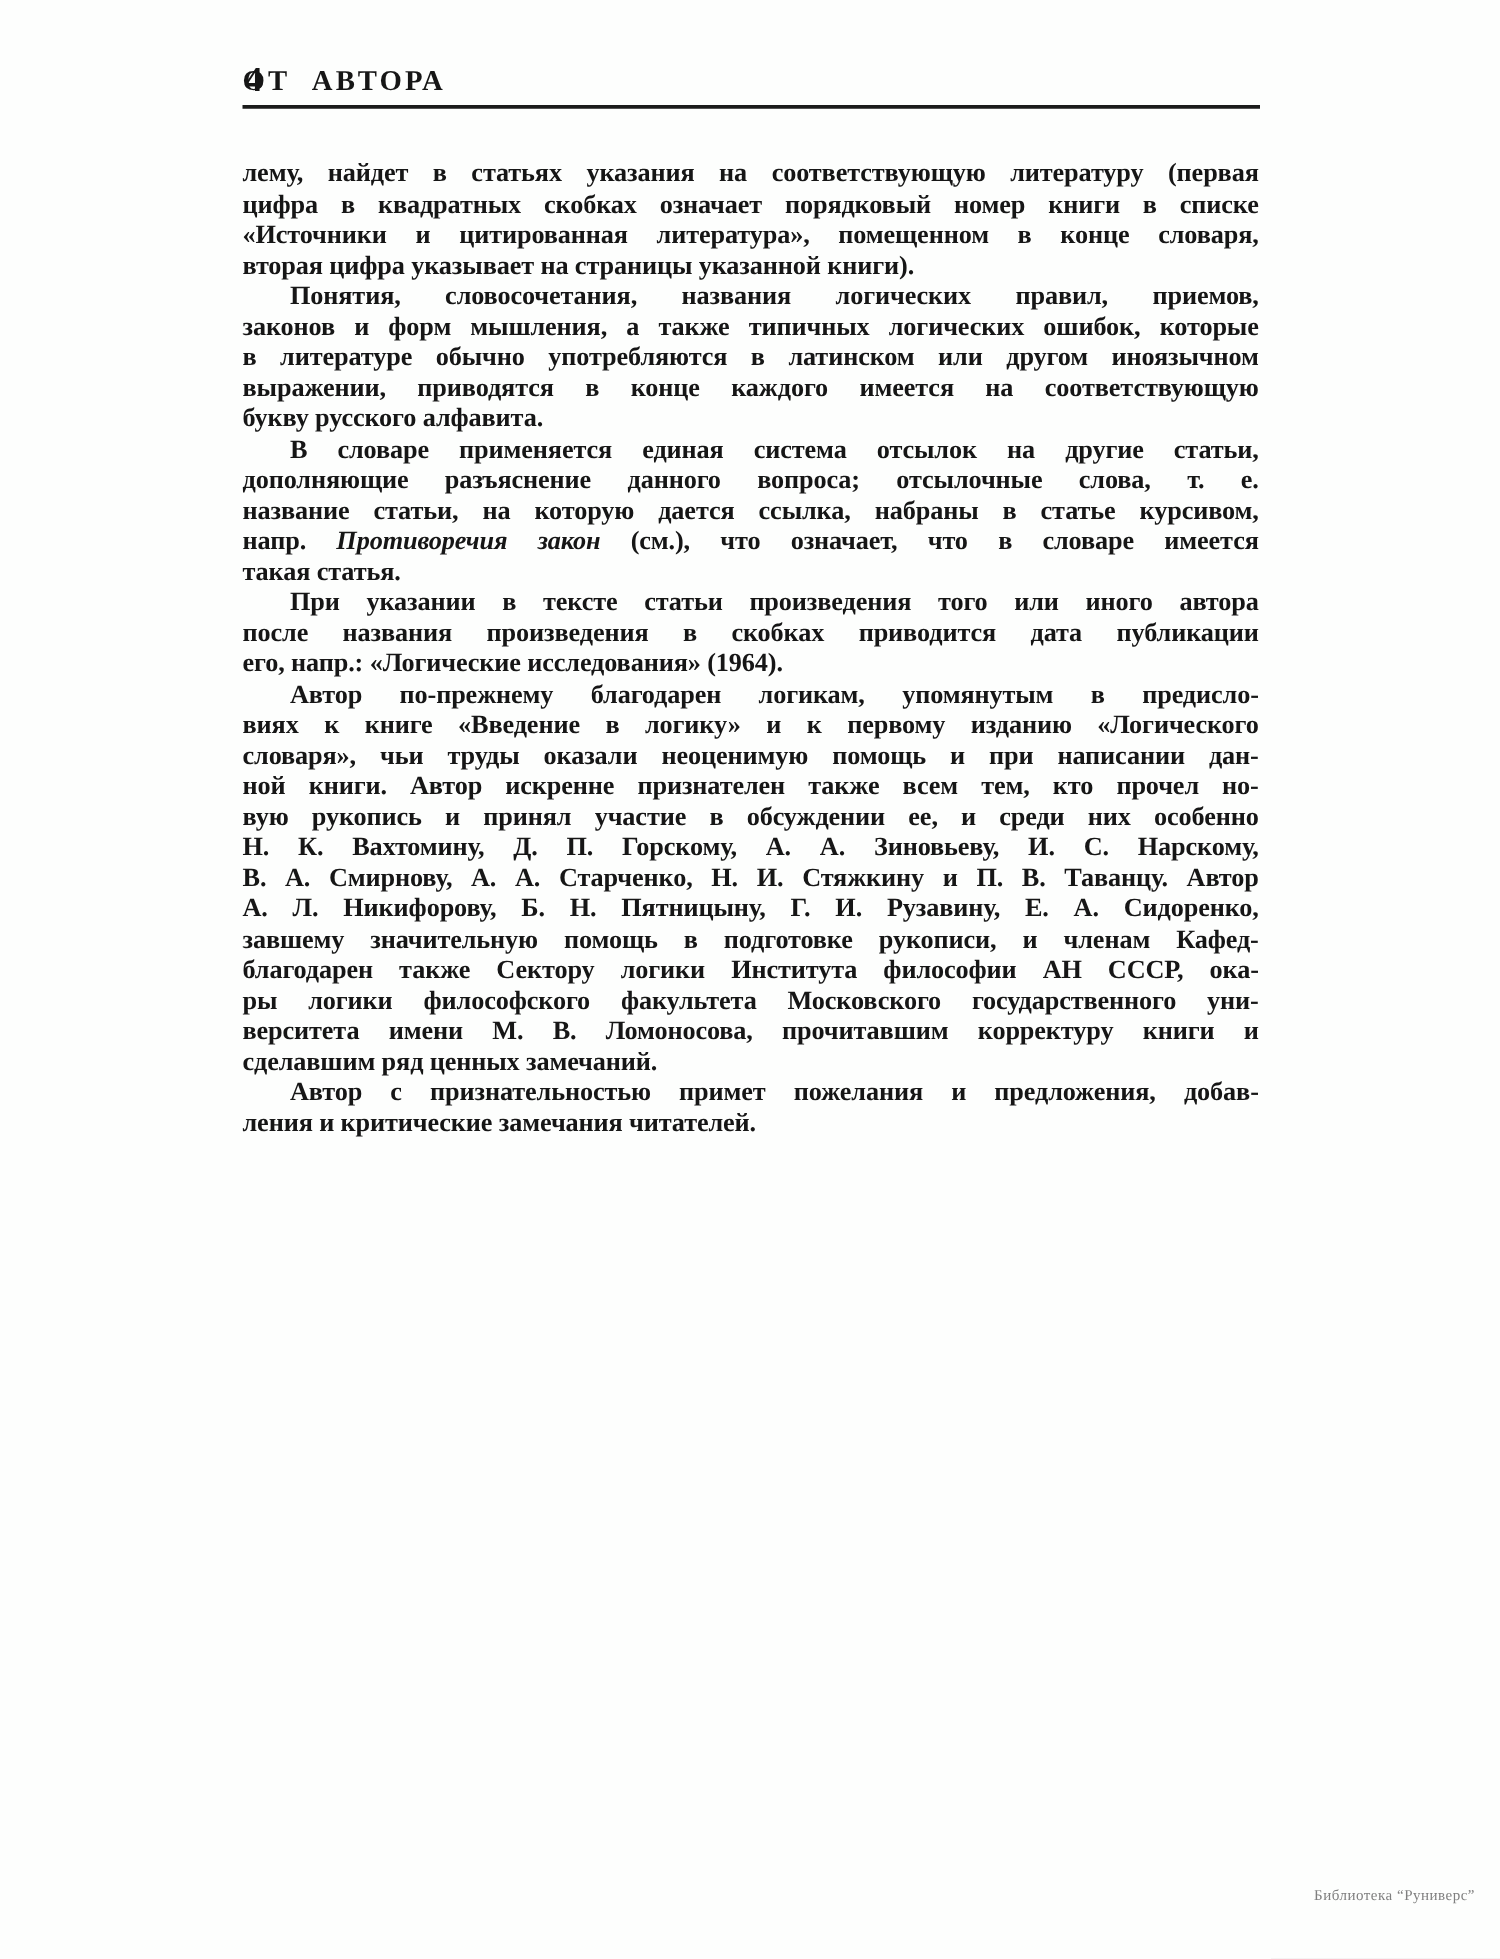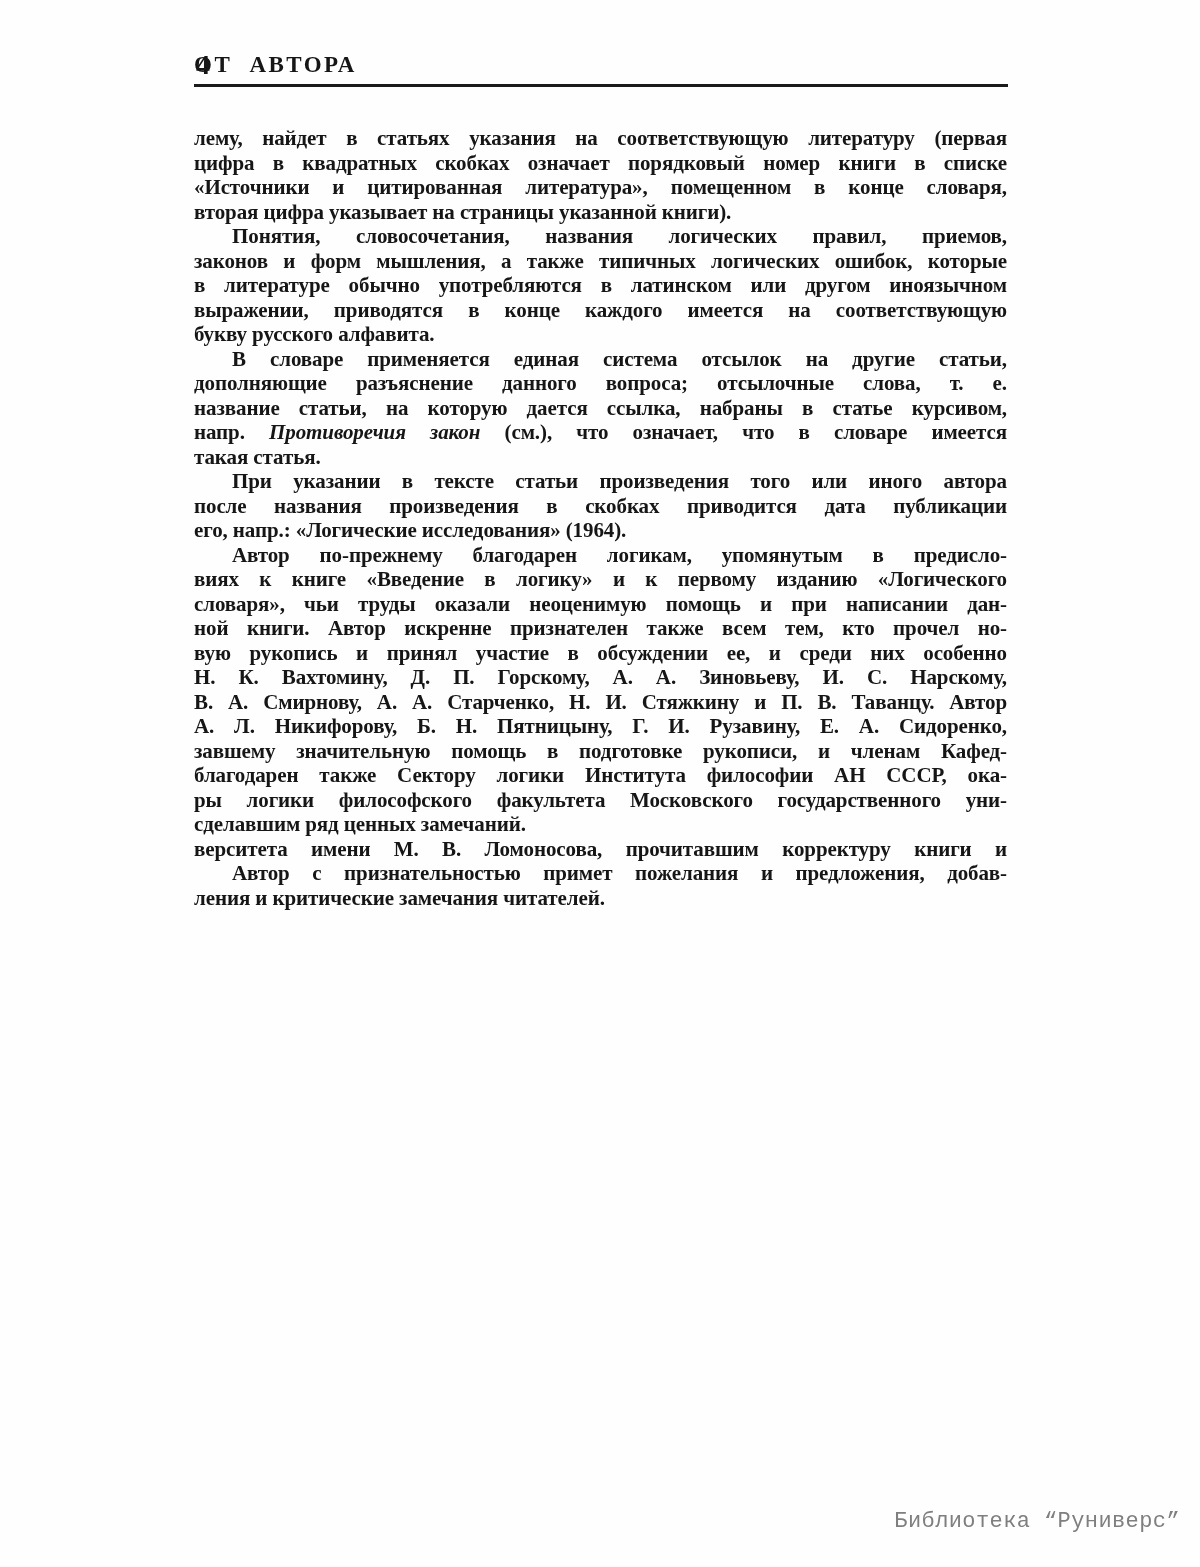--- a/index.html
+++ b/index.html
@@ -61,25 +61,25 @@
     text-align: justify;
     text-align-last: justify;
   }
   .line.last { text-align-last: left; }
   .line.indent { text-indent: 38px; }
   .line i { font-style: italic; }
   .footer-credit {
     position: absolute;
     right: 20px;
     top: 1509px;
-    font-size: 22px;
+    font-size: 12px;
     font-weight: normal;
     color: #7f7f7f;
     letter-spacing: 0.4px;
-    font-family: Liberation Mono, monospace;
+    font-family: Liberation Serif, serif;
   }
 </style>
 </head>
 <body>
 
 <div class="page">
   <span class="page-number">4</span>
   <div class="running-title">ОТ АВТОРА</div>
   <div class="header-rule"></div>
   <main class="page-body">
@@ -113,22 +113,22 @@
         <div class="line">виях к книге «Введение в логику» и к первому изданию «Логического</div>
         <div class="line">словаря», чьи труды оказали неоценимую помощь и при написании дан-</div>
         <div class="line">ной книги. Автор искренне признателен также всем тем, кто прочел но-</div>
         <div class="line">вую рукопись и принял участие в обсуждении ее, и среди них особенно</div>
         <div class="line">Н. К. Вахтомину, Д. П. Горскому, А. А. Зиновьеву, И. С. Нарскому,</div>
         <div class="line">В. А. Смирнову, А. А. Старченко, Н. И. Стяжкину и П. В. Таванцу. Автор</div>
         <div class="line">А. Л. Никифорову, Б. Н. Пятницыну, Г. И. Рузавину, Е. А. Сидоренко,</div>
         <div class="line">завшему значительную помощь в подготовке рукописи, и членам Кафед-</div>
         <div class="line">благодарен также Сектору логики Института философии АН СССР, ока-</div>
         <div class="line">ры логики философского факультета Московского государственного уни-</div>
+        <div class="line">верситета имени М. В. Ломоносова, прочитавшим корректуру книги и</div>
         <div class="line last">сделавшим ряд ценных замечаний.</div>
-        <div class="line">верситета имени М. В. Ломоносова, прочитавшим корректуру книги и</div>
       </div>
       <div class="para">
         <div class="line indent">Автор с признательностью примет пожелания и предложения, добав-</div>
         <div class="line last">ления и критические замечания читателей.</div>
       </div>
     </main>
   <div class="footer-credit">Библиотека “Руниверс”</div>
 </div>
 
 </body></html>

